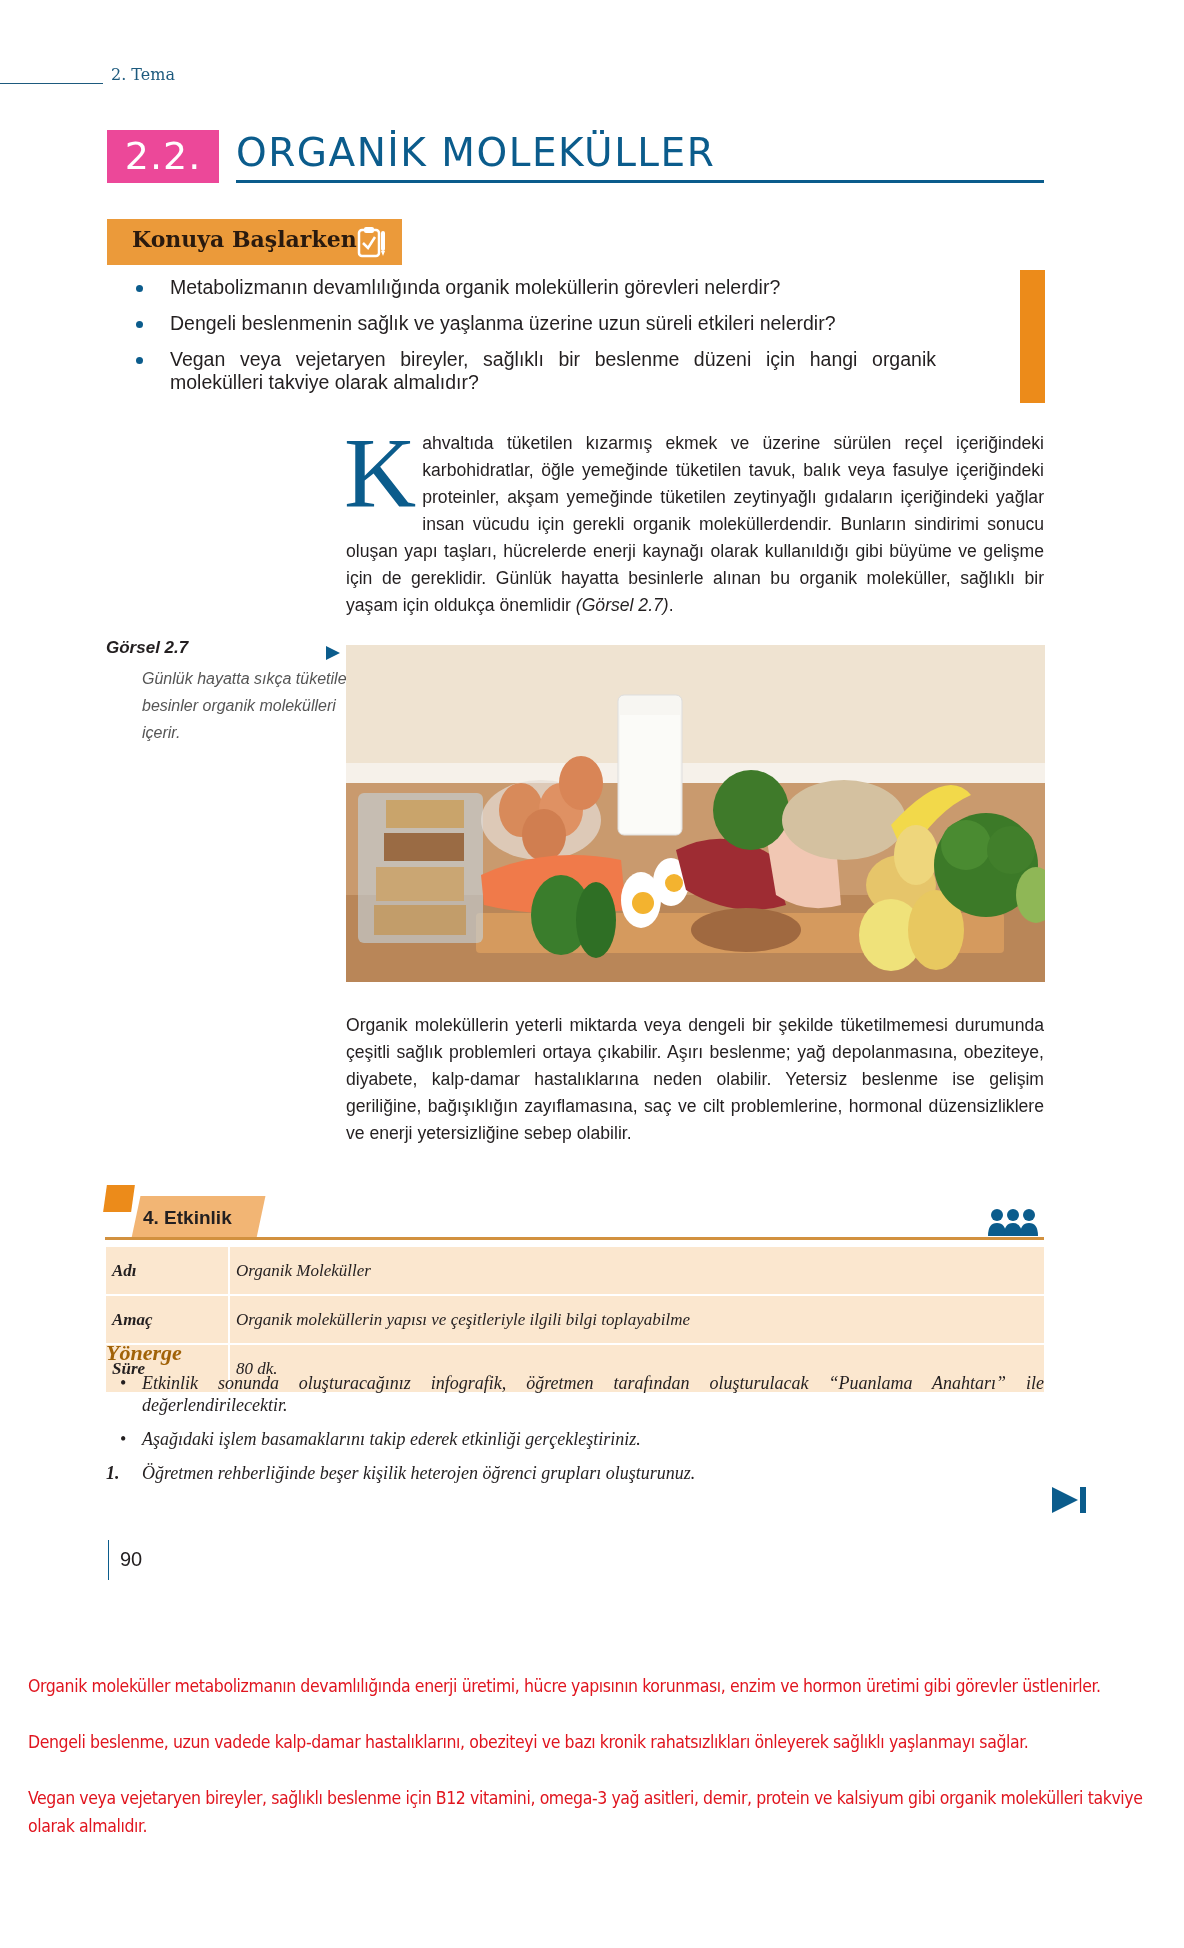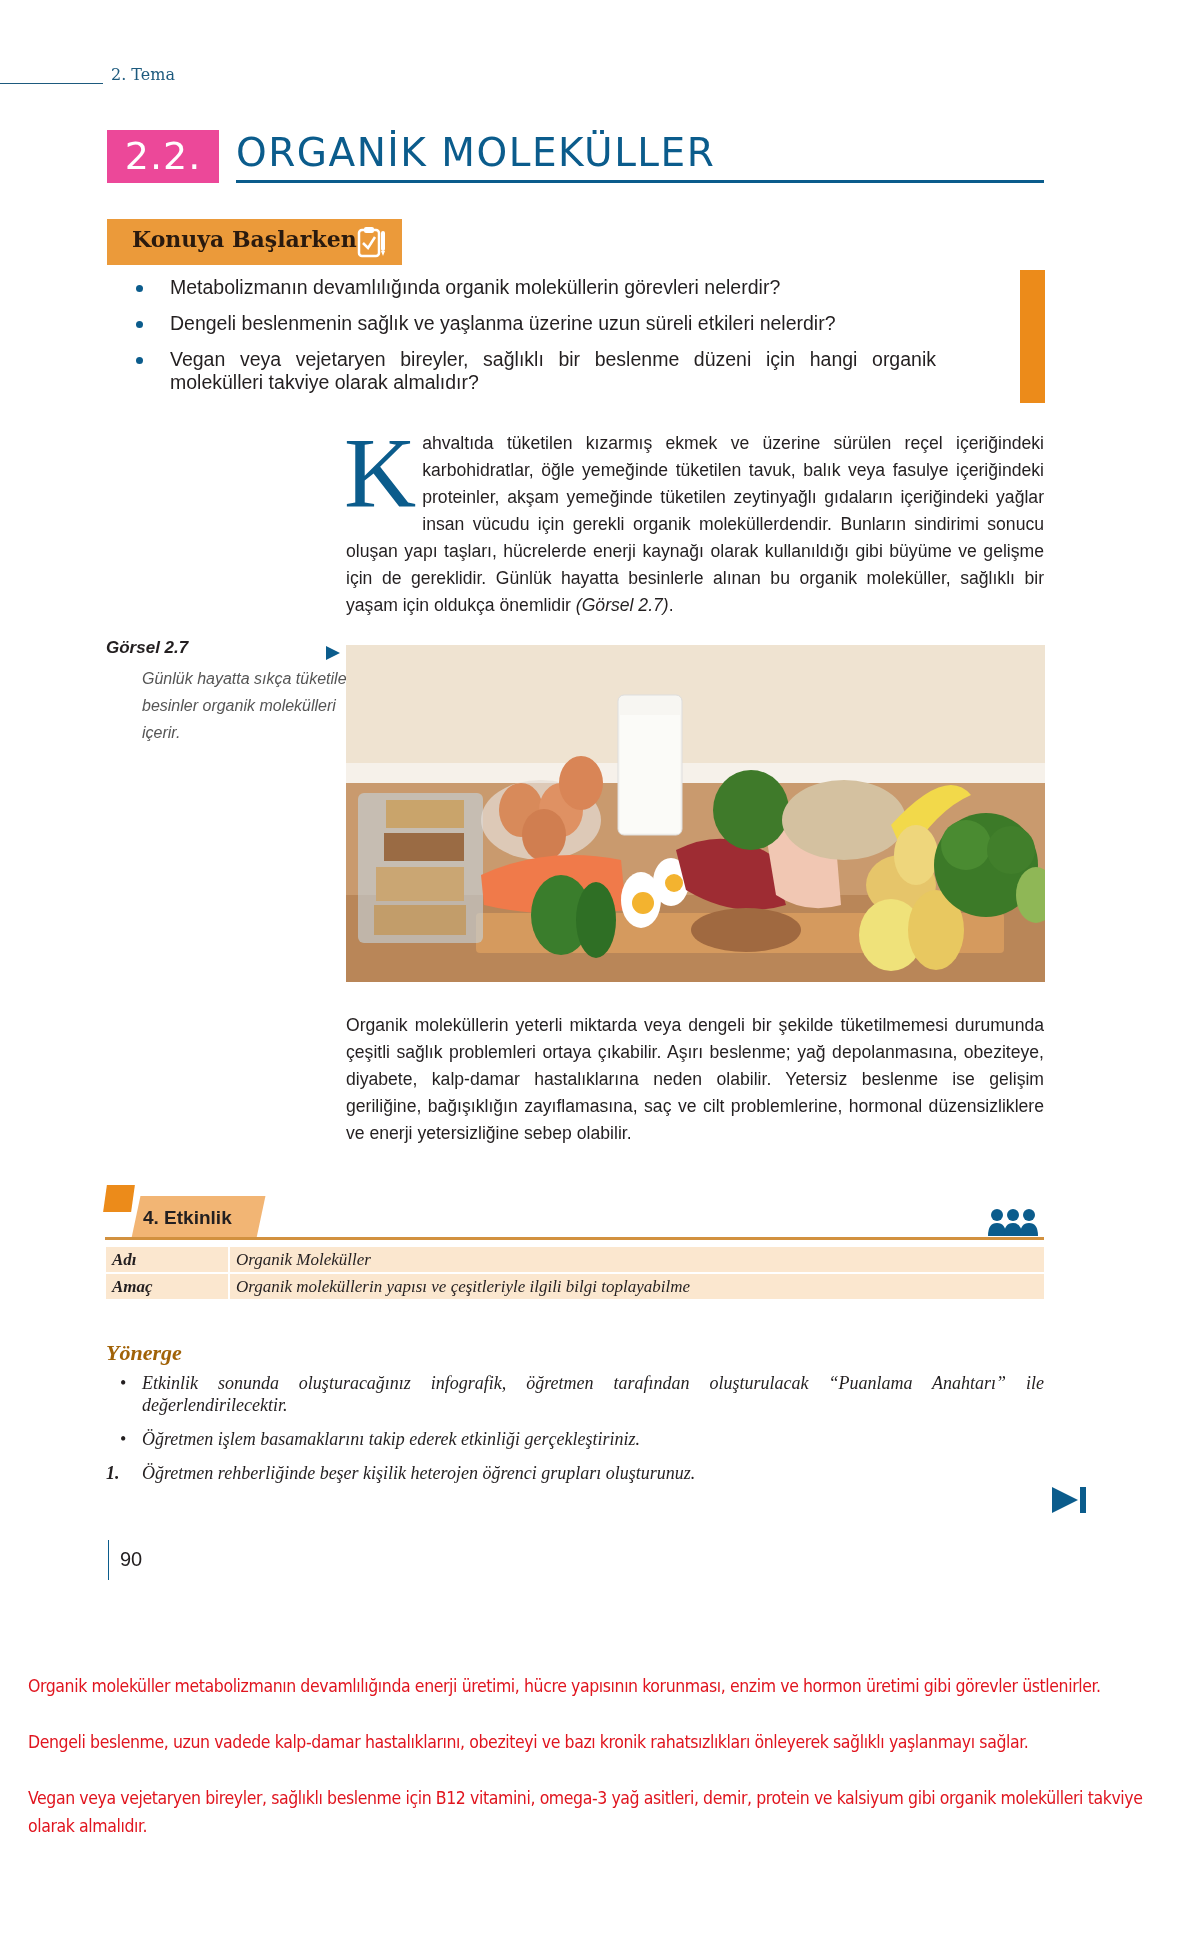--- a/index.html
+++ b/index.html
@@ -47,21 +47,21 @@
   .para2 { left: 346px; top: 1012px; width: 698px; font-size: 17.6px; line-height: 27px; text-align: justify; color: #231f20; }
 
   
   .etk-sq { left: 105px; top: 1185px; width: 28px; height: 27px; background: #ec8b1a; transform: skewX(-8deg); }
   .etk-tab { left: 136px; top: 1196px; width: 125px; height: 42px; background: #f2b574; transform: skewX(-12deg); }
   .etk-label { left: 143px; top: 1197px; font-weight: bold; font-size: 19px; color: #231f20; line-height: 42px; }
   .etk-rule { left: 105px; top: 1237px; width: 939px; height: 3px; background: #d2913f; }
   .group-icon { left: 988px; top: 1208px; width: 50px; height: 28px; }
 
   .info-table { left: 106px; top: 1245px; width: 938px; border-collapse: separate; border-spacing: 0 2px; }
-  .info-table td { background: #fbe7cf; height: 23px; padding: 1px 6px; font-family: "Liberation Serif", serif; font-style: italic; font-size: 17px; color: #231f20; margin-left: 28px; }
+  .info-table td { background: #fbe7cf; height: 23px; padding: 12px 6px; font-family: "Liberation Serif", serif; font-style: italic; font-size: 17px; color: #231f20; margin-left: 28px; }
   .info-table td.lbl { width: 110px; font-weight: bold; border-right: 2px solid #fff; }
 
   .yonerge-title { left: 106px; top: 1340px; font-family: "Liberation Serif", serif; font-style: italic; font-weight: bold; font-size: 22px; color: #a16207; }
   .yon-list { left: 118px; top: 1372px; width: 926px; margin: 0; padding: 0; list-style: none;
     font-family: "Liberation Serif", serif; font-style: italic; font-size: 18px; color: #231f20; }
   .yon-list li { position: relative; padding-left: 24px; line-height: 22px; margin-bottom: 12px; text-align: justify; }
   .yon-list li .b { position: absolute; left: 2px; top: 0; font-style: normal; }
   .step { left: 106px; top: 1463px; font-family: "Liberation Serif", serif; font-style: italic; font-size: 18px; color: #231f20; }
   .step .num { font-weight: bold; display: inline-block; width: 36px; }
 
@@ -185,27 +185,31 @@
 <table class="abs info-table">
   <tbody>
       <tr>
     <td class="lbl">Adı</td>
     <td>Organik Moleküller</td>
   </tr>
   <tr>
     <td class="lbl">Amaç</td>
     <td>Organik moleküllerin yapısı ve çeşitleriyle ilgili bilgi toplayabilme</td>
   </tr>
+  <tr>
+    <td class="lbl">Süre</td>
+    <td>80 dk.</td>
+  </tr>
 </tbody>
   </table>
 
 <div class="abs yonerge-title">Yönerge</div>
 <ul class="abs yon-list">
   <li><span class="b">•</span><span>Etkinlik sonunda oluşturacağınız infografik, öğretmen tarafından oluşturulacak “Puanlama Anahtarı” ile değerlendirilecektir.</span></li>
-  <li><span class="b">•</span><span>Öğretmen işlem basamaklarını takip ederek etkinliği gerçekleştiriniz.</span></li>
+  <li><span class="b">•</span><span>Aşağıdaki işlem basamaklarını takip ederek etkinliği gerçekleştiriniz.</span></li>
 </ul>
 <div class="abs step">
   <span class="num">1.</span><span>Öğretmen rehberliğinde beşer kişilik heterojen öğrenci grupları oluşturunuz.</span>
 </div>
 
 <svg class="abs next-icon" viewBox="0 0 40 30">
   <polygon points="2,2 28,15 2,28" fill="#0b5c8c"></polygon>
   <rect x="30" y="2" width="6" height="26" fill="#0b5c8c"></rect>
 </svg>
 

